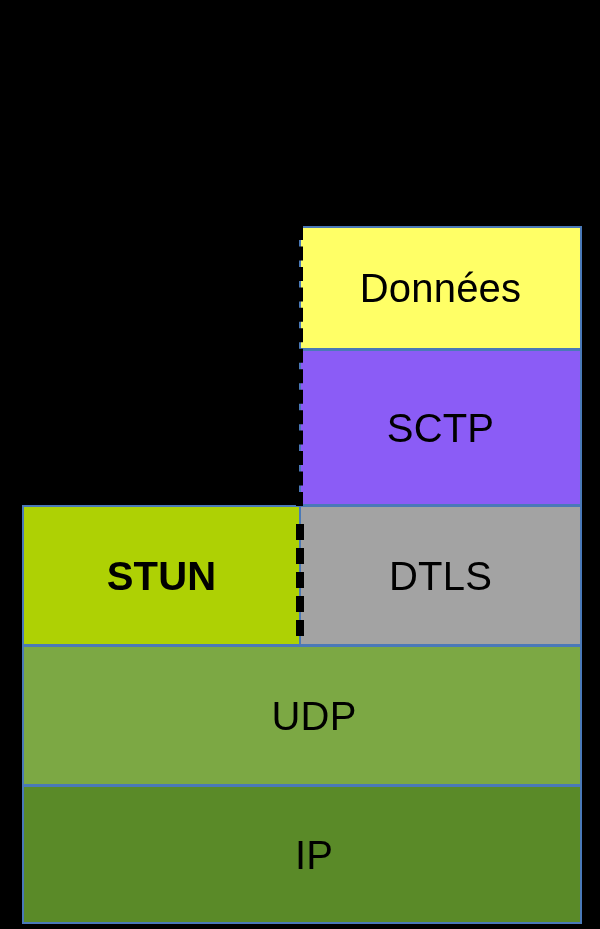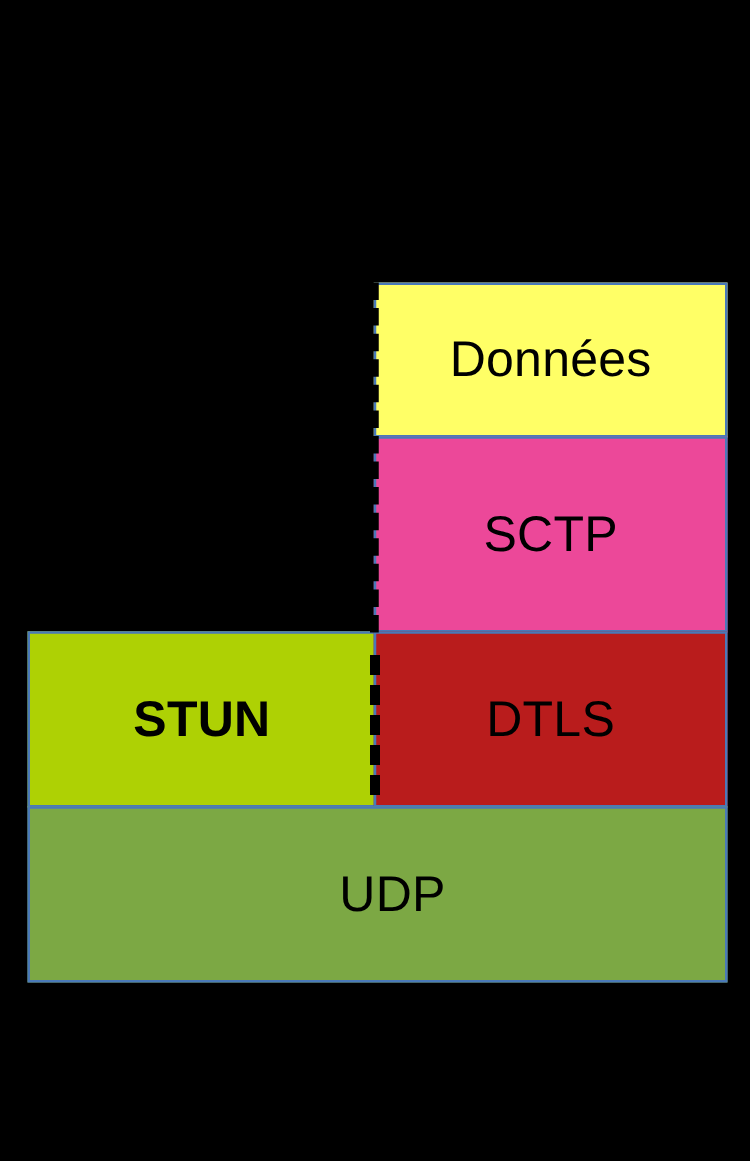--- a/index.html
+++ b/index.html
@@ -84,34 +84,37 @@
 </style>
 </head>
 <body>
 
 <div id="stack-diagram">
 
   <div class="layer-block row-right" id="block-donnees" style="background:#FFFF66;">
     <span>Données</span>
   </div>
 
-  <div class="layer-block row-right" id="block-sctp" style="background:#ec4899;">
+  <div class="layer-block row-right" id="block-sctp" style="background:#8b5cf6;">
     <span>SCTP</span>
   </div>
 
   <div class="layer-block cell-left" id="block-stun" style="background:#AED104;">
     <span>STUN</span>
   </div>
 
-  <div class="layer-block cell-right" id="block-dtls" style="background:#b91c1c;">
+  <div class="layer-block cell-right" id="block-dtls" style="background:#a3a3a3;">
     <span>DTLS</span>
   </div>
 
   <div class="layer-block row-full" id="block-udp" style="background:#7CA844;">
     <span>UDP</span>
   </div>
 
+  <div class="layer-block row-full" id="block-ip" style="background:#5A8A28;">
+    <span>IP</span>
+  </div>
 
   <div class="dashed-separator" id="dashed-upper"></div>
 
   <div class="dashed-separator" id="dashed-lower"></div>
 
 </div>
 
 </body></html>

